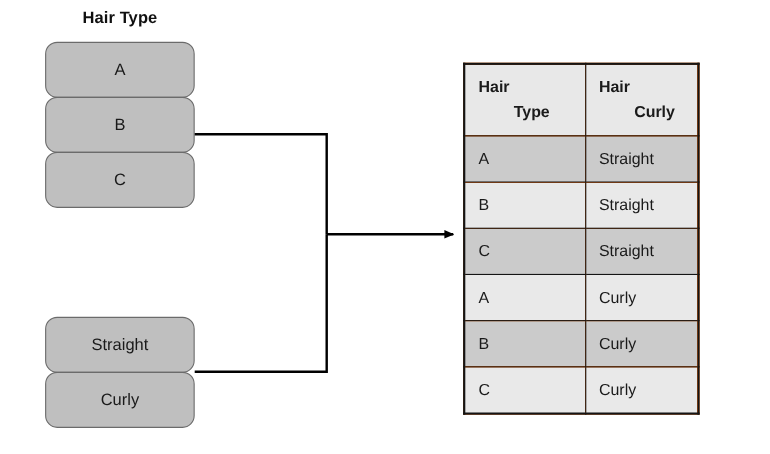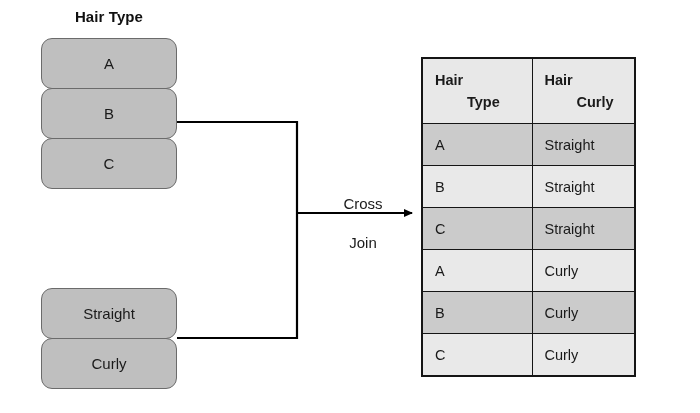--- a/index.html
+++ b/index.html
@@ -152,24 +152,20 @@
       </marker>
     </defs>
 
     <path d="M177,122 L297,122 L297,213" fill="none" stroke="#000000" stroke-width="2.2"></path>
 
     <path d="M177,338 L297,338 L297,213" fill="none" stroke="#000000" stroke-width="2.2"></path>
 
     <path d="M297,213 L412,213" fill="none" stroke="#000000" stroke-width="2.2" marker-end="url(#arrow-head)"></path>
   </svg>
 
-  <div id="cross-join-label">
-    <span class="cj-line-1">Cross</span>
-    <span class="cj-line-2">Join</span>
-  </div>
 
   <table id="result-table">
     <colgroup>
       <col class="col-type">
       <col class="col-style">
     </colgroup>
     <thead>
       <tr>
         <th>
           <span class="th-w1">Hair</span>

